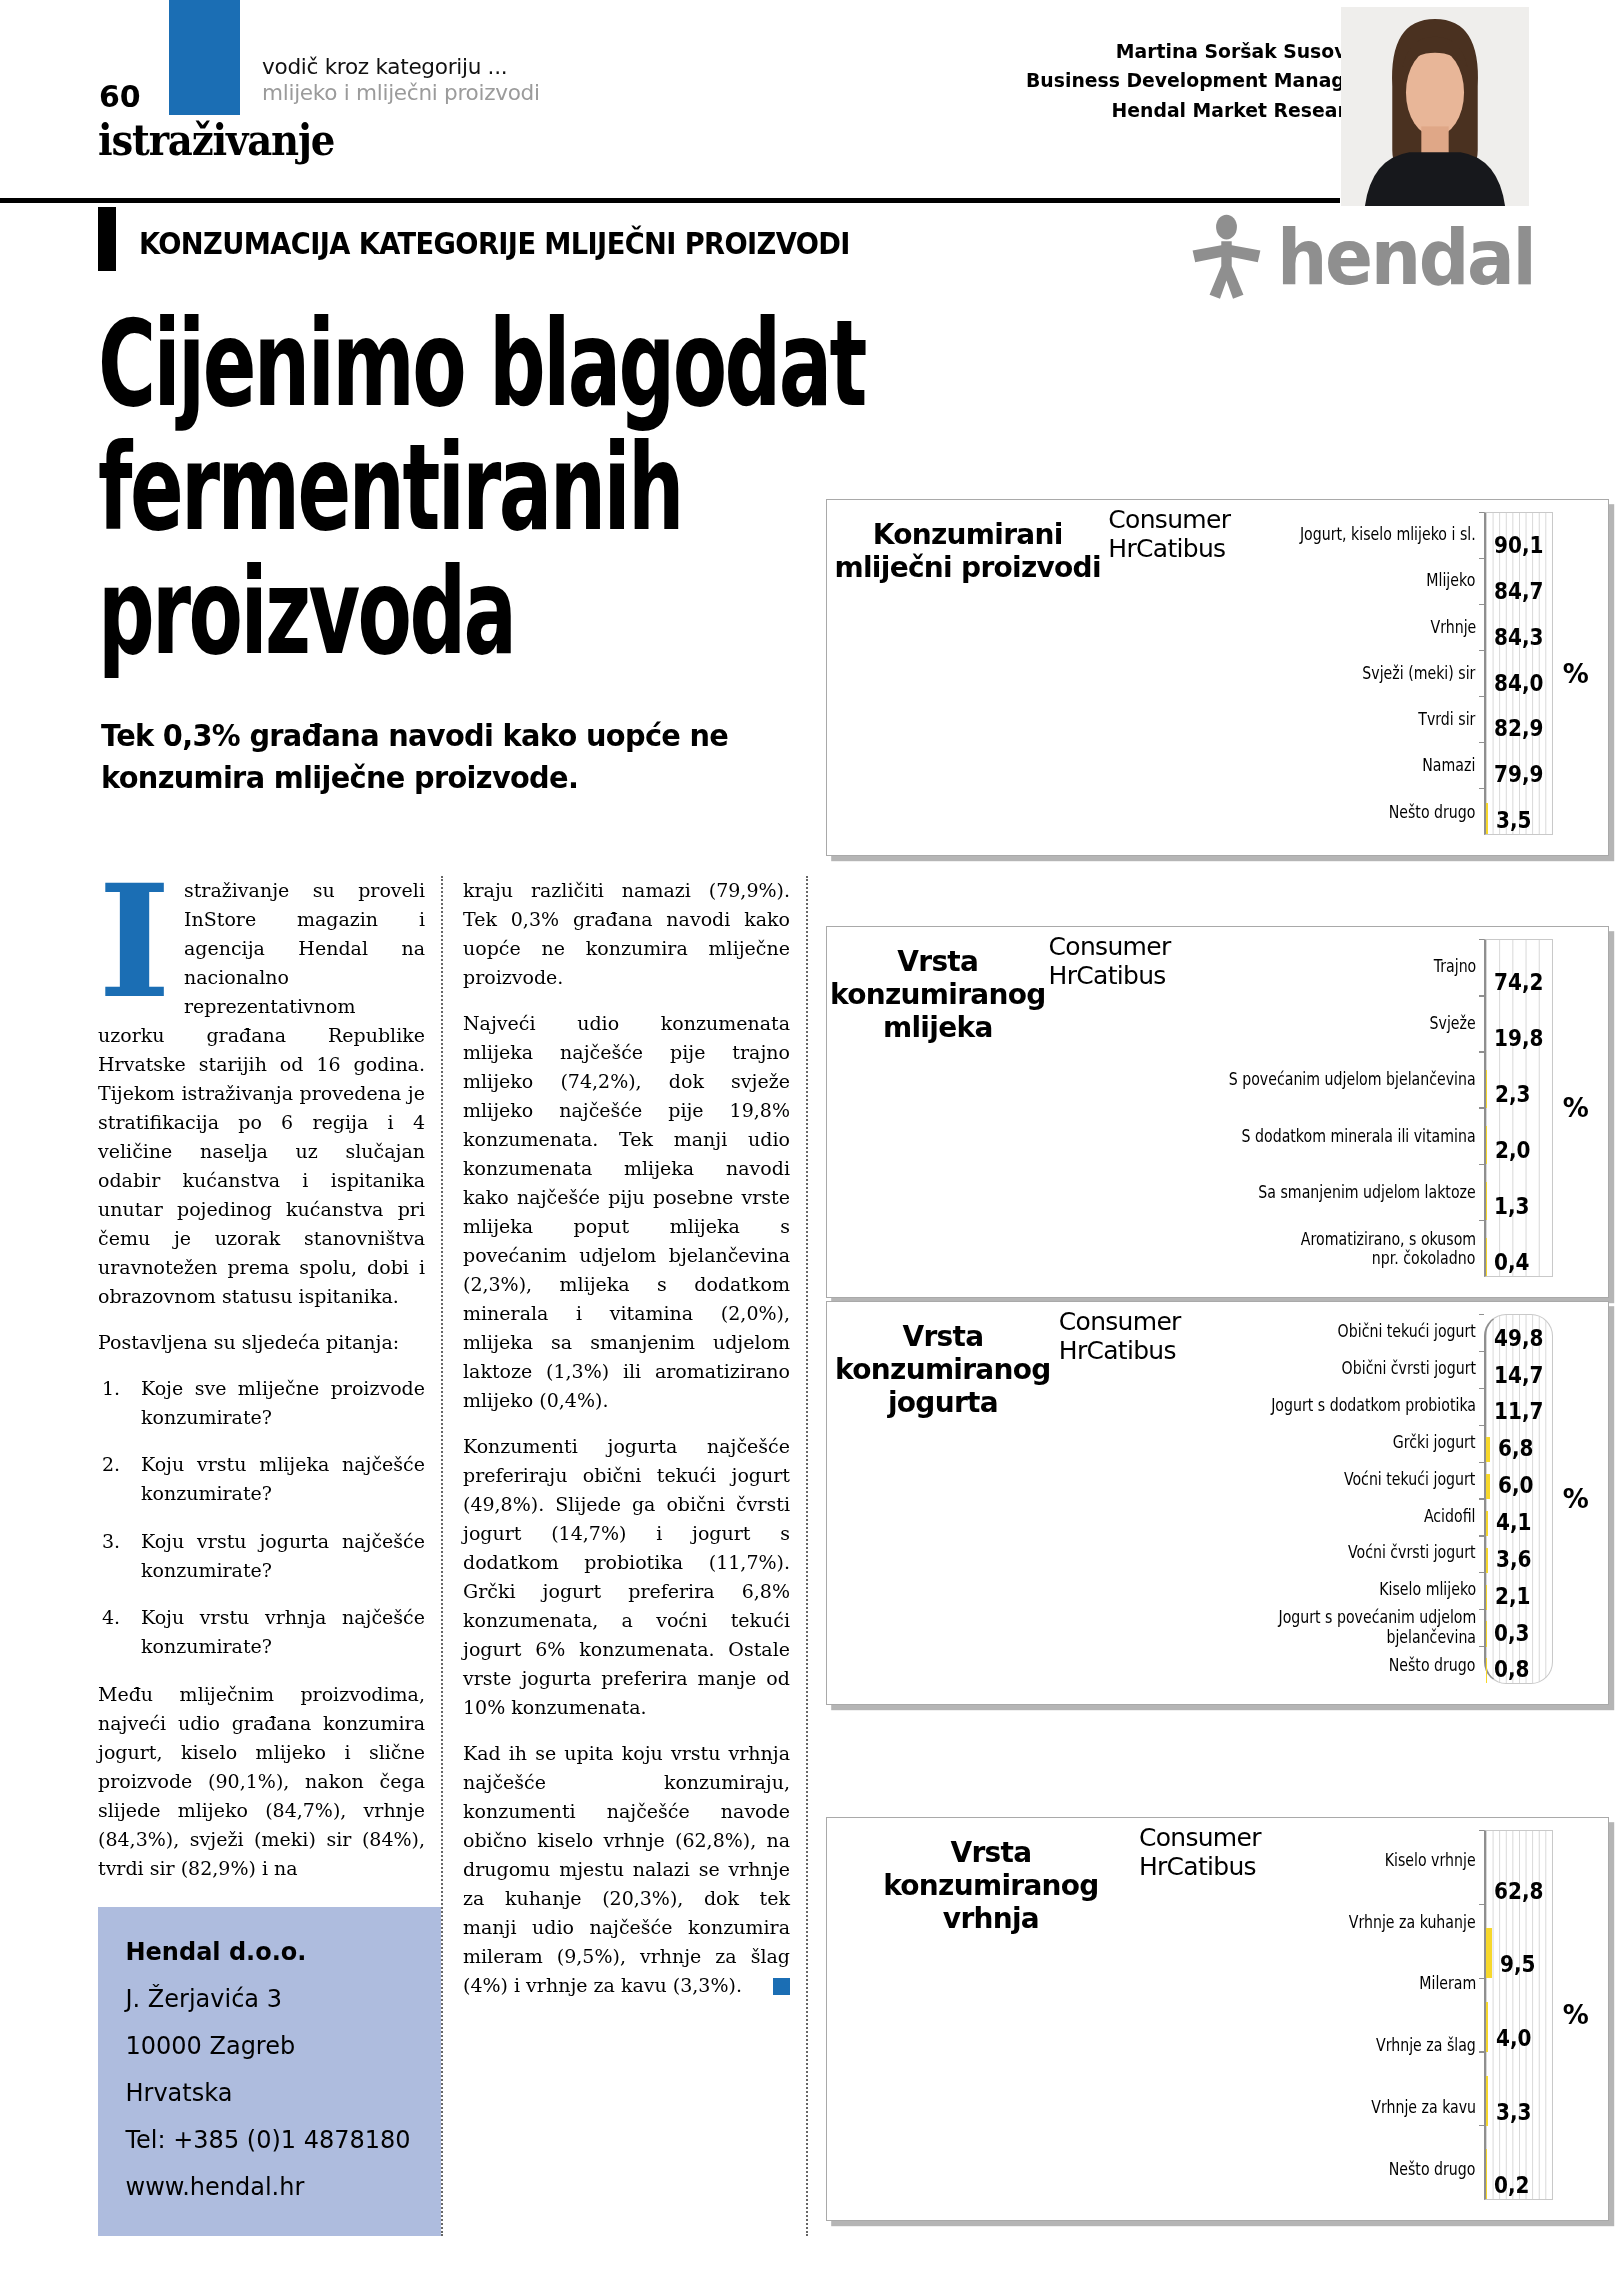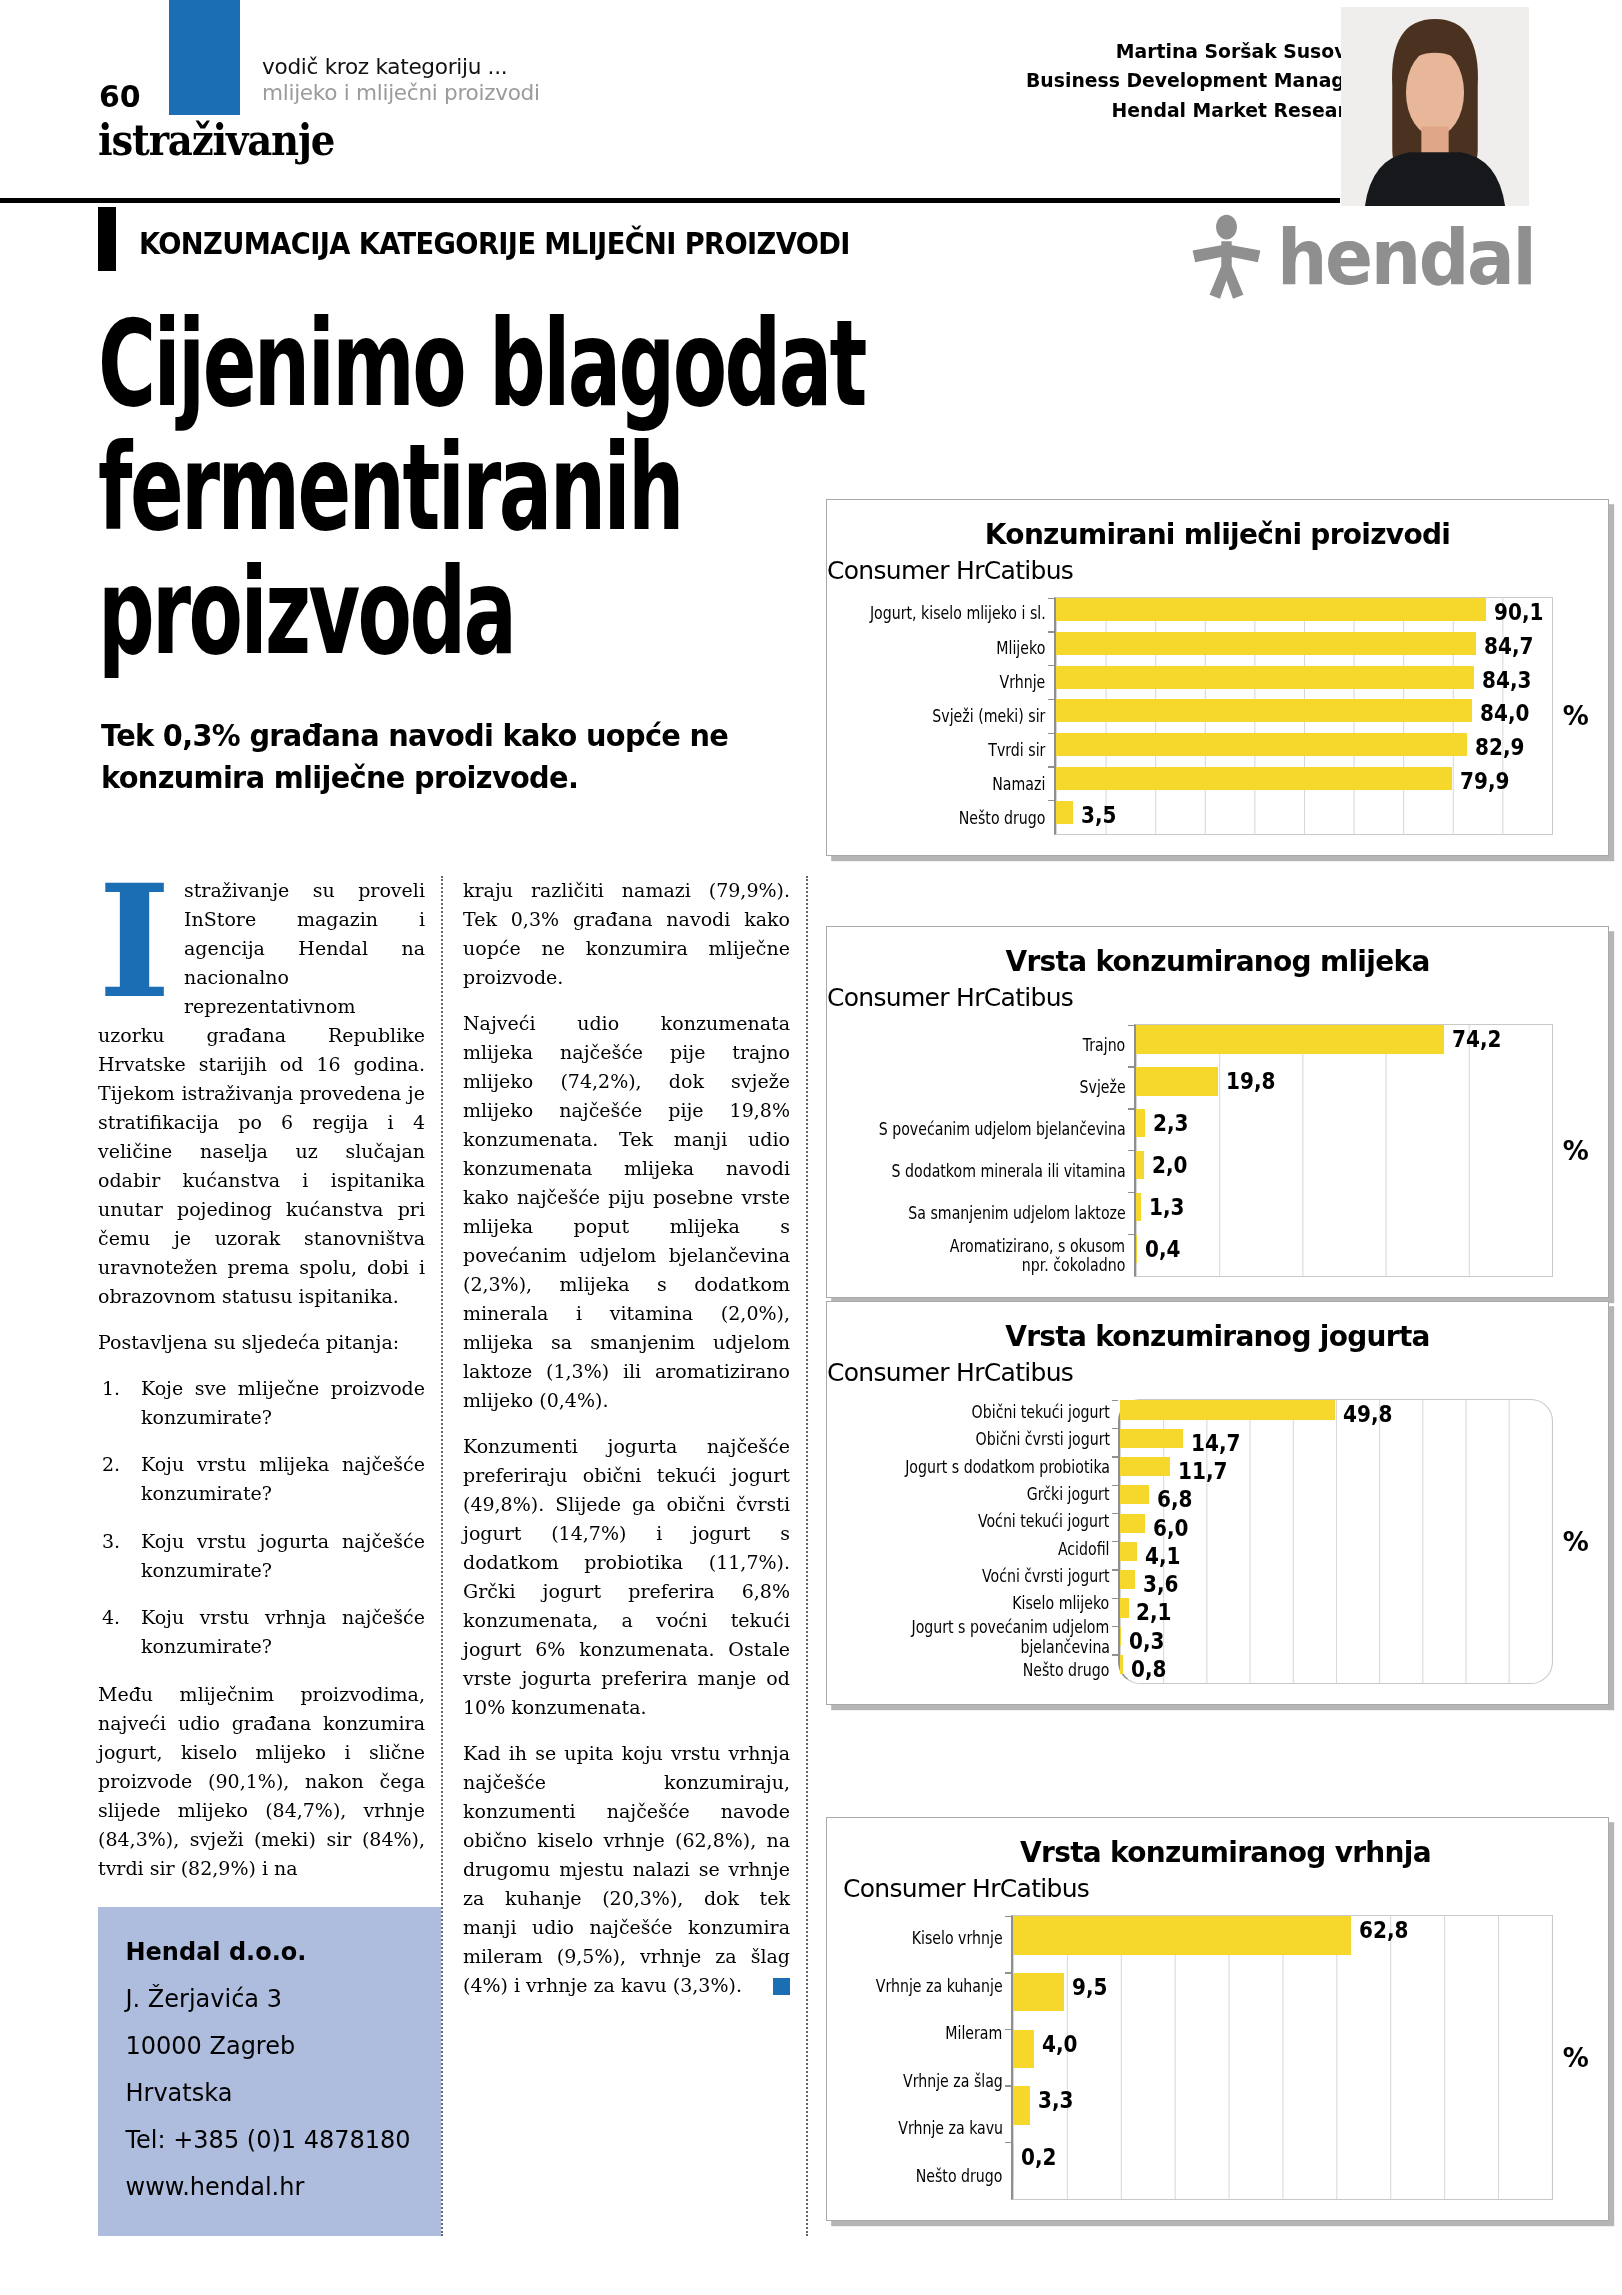--- a/index.html
+++ b/index.html
@@ -47,35 +47,35 @@
   ol.questions li::before{content:counter(q) ".";position:absolute;left:3.9px;top:0;}
   .end-marker{float:right;width:17px;height:17px;background:#1B6EB4;margin-top:6.5px;}
 
   
   .infobox{margin-top:23.6px;background:#AEBCDE;padding:22px 13px 25px 27.5px;margin-right:-16.4px;
         font-family:"DejaVu Sans",sans-serif;font-size:24px;line-height:47px;text-align:left;}
   .infobox .ib-title{font-weight:bold;}
 
   
   .chart{position:absolute;left:826px;width:783px;background:#fff;border:1.3px solid #a9a9a9;
-        box-shadow:5.2px 5.2px 0 #b5b5b5;display:flex;flex-direction:column;box-sizing:border-box;}
+        box-shadow:5.2px 5.2px 0 #b5b5b5;display:flex;flex-direction:row;box-sizing:border-box;}
   .c0{top:499px;height:357px;} .c1{top:926px;height:372px;}
   .c2{top:1301px;height:404px;} .c3{top:1817px;height:404px;padding-left:16px;}
   .ch-title{margin-top:18.3px;text-align:center;font-size:28px;font-weight:bold;letter-spacing:-0.7px;}
   .ch-sub{margin-top:5.2px;text-align:left;font-size:25px;letter-spacing:-0.7px;}
   .chart-body{flex:1;display:flex;padding:11.8px 9.2px 19.6px 10.5px;min-height:0;}
   .cats{display:flex;flex-direction:column;}
   .c0 .cats{width:216px;} .c1 .cats{width:296px;} .c2 .cats{width:280px;} .c3 .cats{width:157px;}
   .cat{flex:1;display:flex;flex-direction:column;align-items:flex-end;justify-content:center;
         padding-right:7.9px;font-size:17.7px;line-height:19.6px;}
   .cat div{white-space:nowrap;transform:scaleX(.8);transform-origin:right;}
   .plot{flex:1;position:relative;display:flex;flex-direction:column;
         border:1.3px solid #c9c9c9;border-left:2px solid #8f8f8f;
         background-image:linear-gradient(to right,#d6d6d6 1.3px,transparent 1.3px);}
-  .row{flex:1;position:relative;display:flex;align-items:flex-start;}
+  .row{flex:1;position:relative;display:flex;align-items:flex-end;}
   .row::before{content:'';position:absolute;left:-7.2px;top:-0.7px;width:5.2px;height:1.3px;background:#8f8f8f;}
   .bar{height:68%;background:#F6D72B;}
   .val{margin-left:7.9px;font-size:23.6px;font-weight:bold;white-space:nowrap;
         transform:scaleX(.85);transform-origin:left;}
   .pct{width:46px;display:flex;align-items:center;justify-content:center;
         font-size:26px;font-weight:bold;}
 </style>
 </head>
 <body>
 

